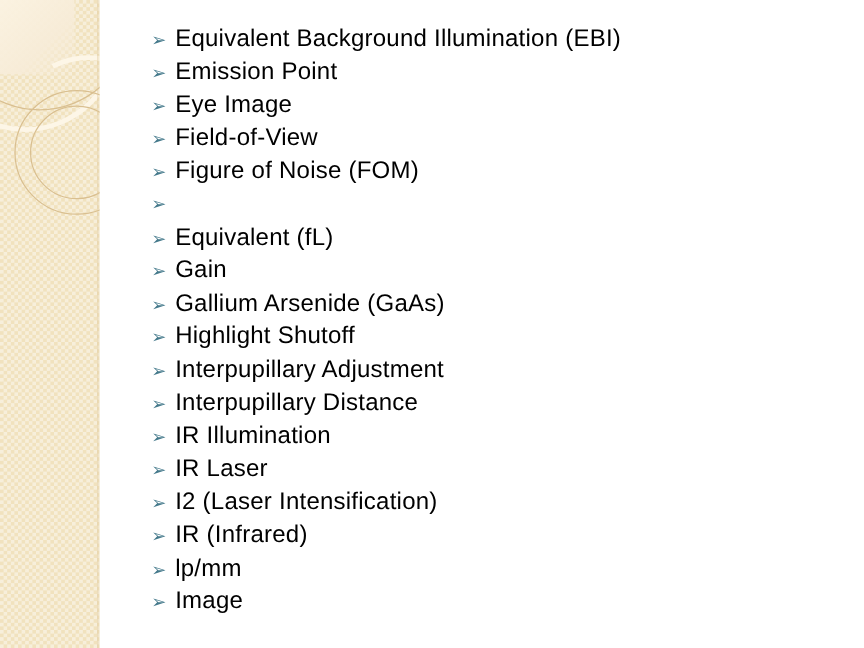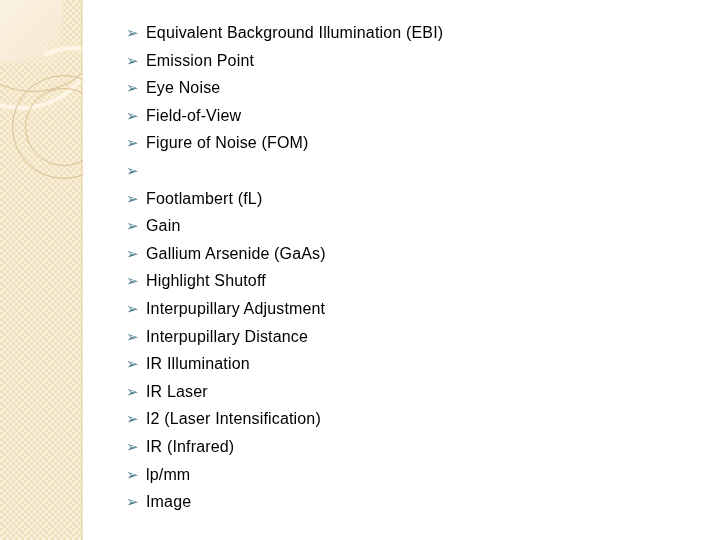--- a/index.html
+++ b/index.html
@@ -89,21 +89,21 @@
     width: 20px;
     color: #44798b;
     font-size: 15px;
     line-height: 27.6px;
     text-align: left;
     user-select: none;
   }
   .bullet-text {
     flex: 0 0 auto;
     color: #000000;
-    font-size: 16px;
+    font-size: 20px;
     line-height: 27.6px;
     letter-spacing: 0.01em;
   }
 </style>
 </head>
 <body>
 
 <div id="slide">
 
   <div id="sidebar">
@@ -130,40 +130,40 @@
       <span class="bullet-text">Equivalent Background Illumination (EBI)</span>
     </div>
 
     <div class="bullet-row">
       <span class="bullet-mark">➢</span>
       <span class="bullet-text">Emission Point</span>
     </div>
 
     <div class="bullet-row">
       <span class="bullet-mark">➢</span>
-      <span class="bullet-text">Eye Noise</span>
+      <span class="bullet-text">Eye Image</span>
     </div>
 
     <div class="bullet-row">
       <span class="bullet-mark">➢</span>
       <span class="bullet-text">Field-of-View</span>
     </div>
 
     <div class="bullet-row">
       <span class="bullet-mark">➢</span>
       <span class="bullet-text">Figure of Noise (FOM)</span>
     </div>
 
     <div class="bullet-row">
       <span class="bullet-mark">➢</span>
     </div>
 
     <div class="bullet-row">
       <span class="bullet-mark">➢</span>
-      <span class="bullet-text">Footlambert (fL)</span>
+      <span class="bullet-text">Equivalent (fL)</span>
     </div>
 
     <div class="bullet-row">
       <span class="bullet-mark">➢</span>
       <span class="bullet-text">Gain</span>
     </div>
 
     <div class="bullet-row">
       <span class="bullet-mark">➢</span>
       <span class="bullet-text">Gallium Arsenide (GaAs)</span>

